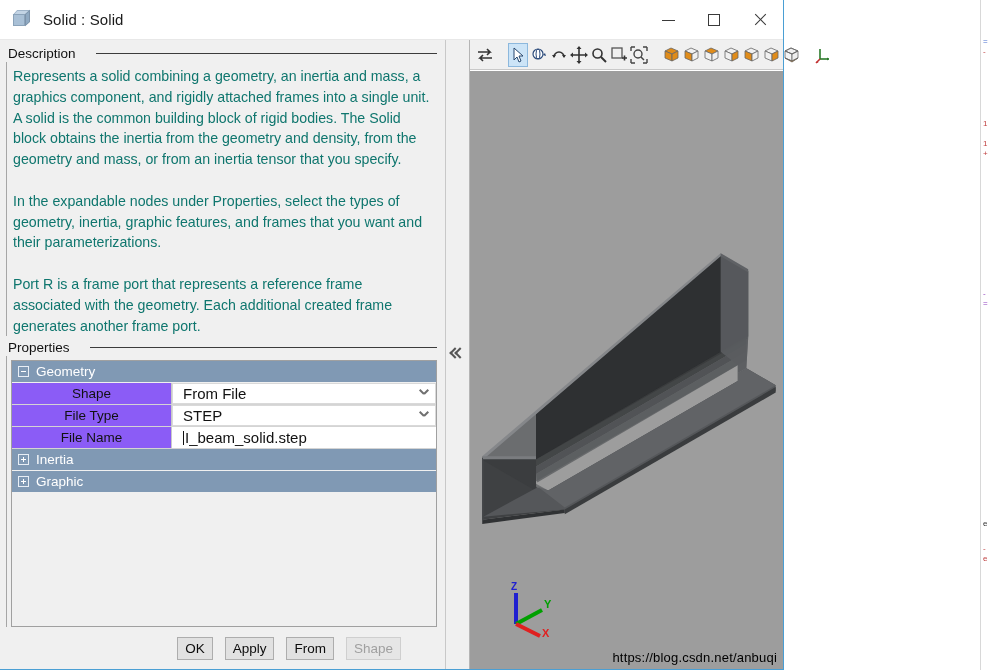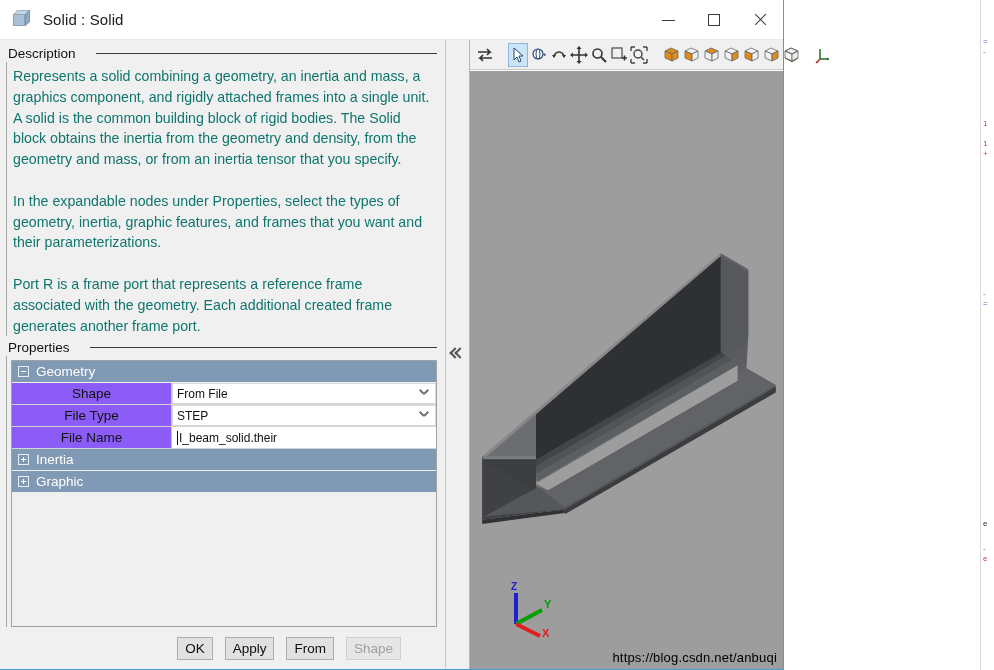--- a/index.html
+++ b/index.html
@@ -131,21 +131,21 @@
   .prow.field { background: #8b5cf6; border-bottom: 1px solid #d4d4d4; }
   .pname {
     width: 160px; min-width:160px;
     display:flex; align-items:center; justify-content:center;
     font-size: 13.5px; color:#111;
     border-right: 1px solid #c9c9c9;
   }
   .pval {
     flex: 1; background: #ffffff;
     display: flex; align-items: center;
-    padding-left: 4px; font-size: 12px; color:#111;
+    padding-left: 10px; font-size: 15px; color:#111;
     border: 1px solid #ffffff;
     position: relative;
   }
   .pval.combo { border: 1px solid #d9d9d9; }
   .chev {
     position:absolute; right:7px; top:50%; width:8px; height:8px;
     margin-top:-5px;
   }
   .chev:before, .chev:after {
     content:""; position:absolute; top:2px; width:6px; height:1.5px; background:#6f6f6f;
@@ -300,21 +300,21 @@
                 <div class="pname">File Type</div>
                 <div class="pval combo">
                   <span>STEP</span>
                   <span class="chev"></span>
                 </div>
               </div>
               <div class="prow field">
                 <div class="pname">File Name</div>
                 <div class="pval">
                   <span class="caret"></span>
-                  <span>I_beam_solid.their</span>
+                  <span>I_beam_solid.step</span>
                 </div>
               </div>
               <div class="prow group">
                 <div class="expander plus"></div>
                 <div class="group-label">Inertia</div>
               </div>
               <div class="prow group">
                 <div class="expander plus"></div>
                 <div class="group-label">Graphic</div>
               </div>

